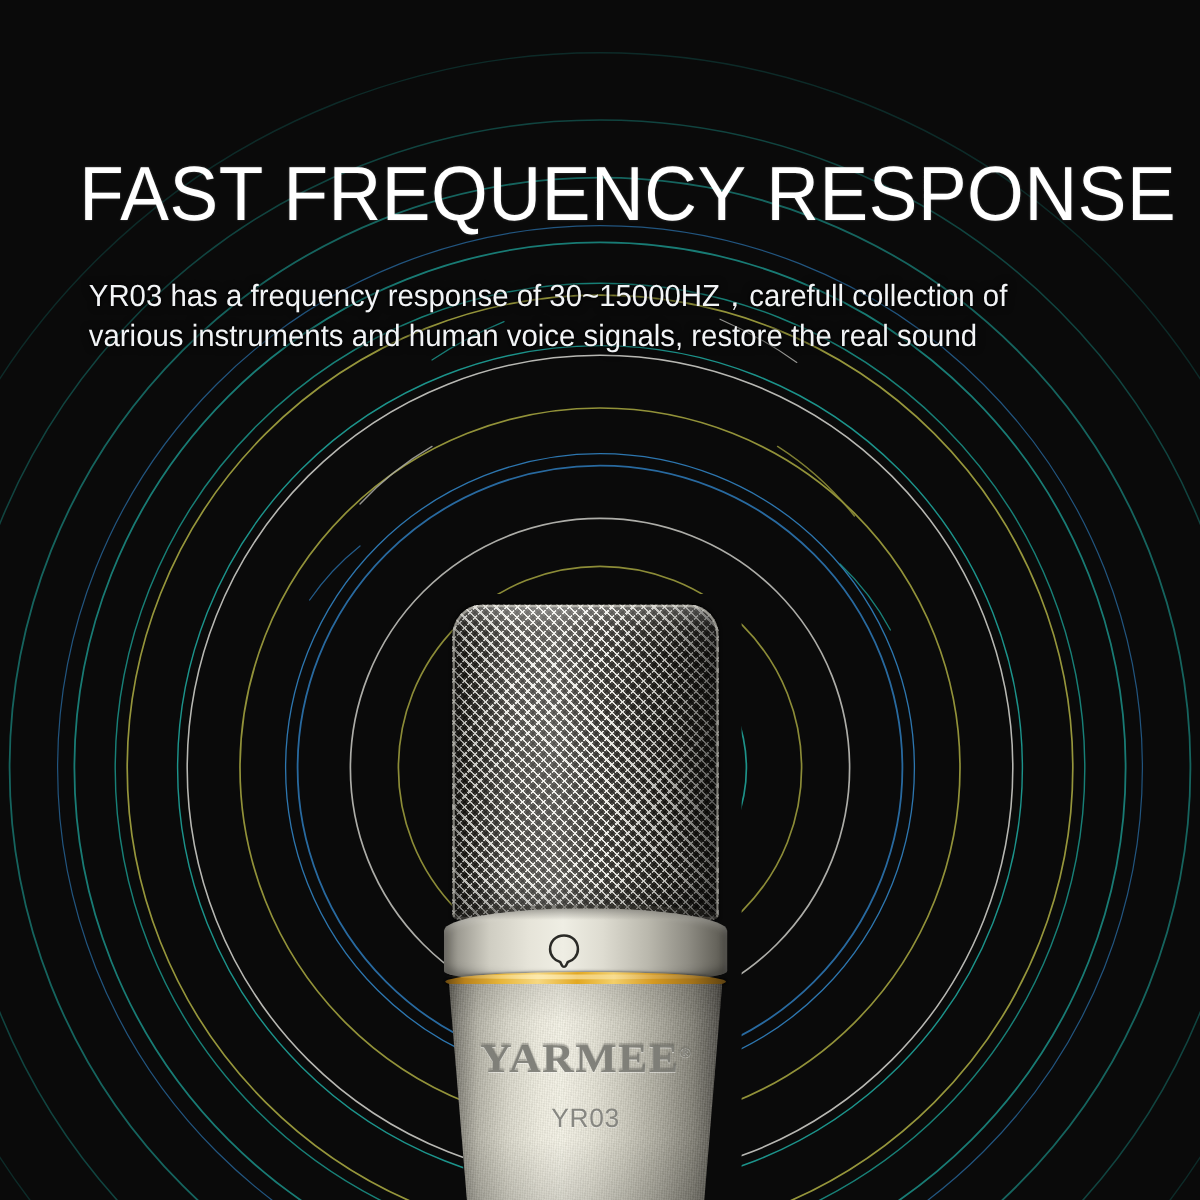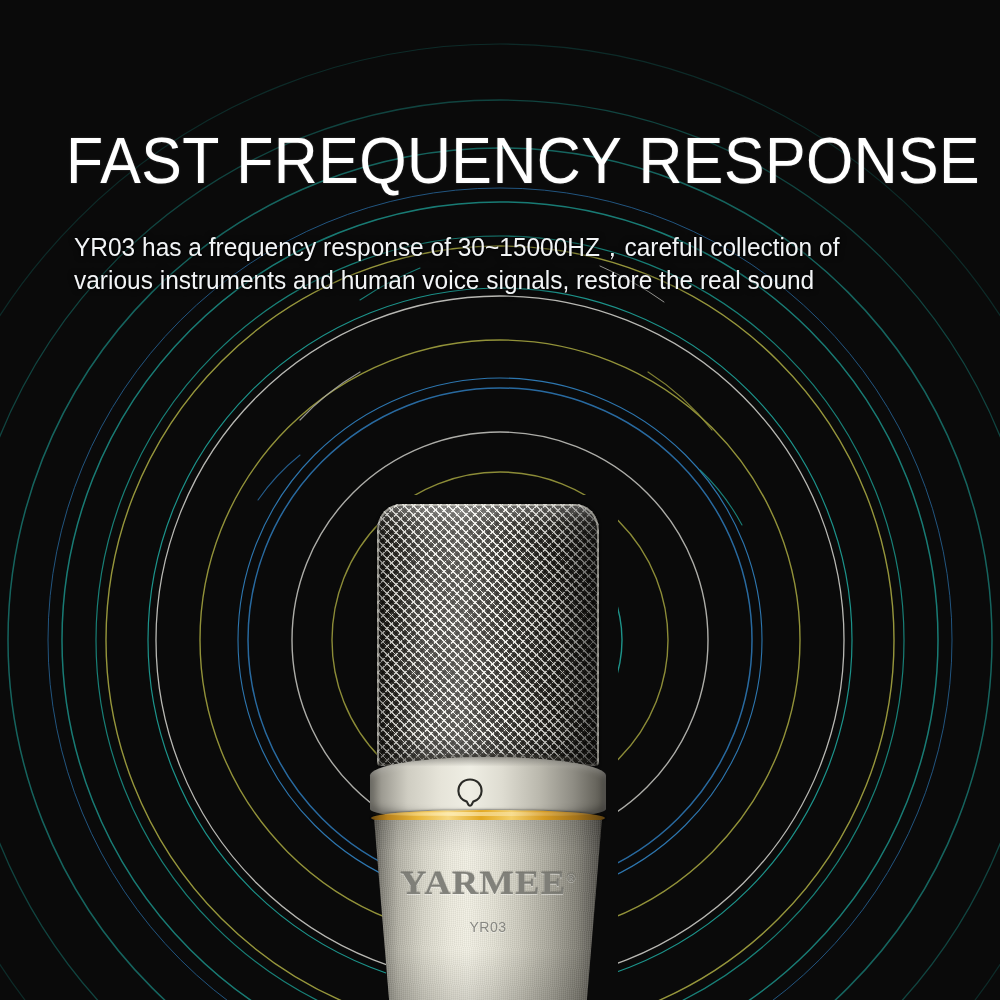--- a/index.html
+++ b/index.html
@@ -214,21 +214,21 @@
     font-weight: 400;
     vertical-align: super;
     letter-spacing: 0;
   }
   .model {
     position: absolute;
     left: 0;
     top: 424px;
     width: 270px;
     text-align: center;
-    font-size: 14px;
+    font-size: 22px;
     letter-spacing: 0.5px;
     color: rgba(126,126,120,0.92);
     text-shadow: 0 1px 0 rgba(255,255,255,0.45);
   }
 </style>
 </head>
 <body>
 
 <div id="stage">
 

